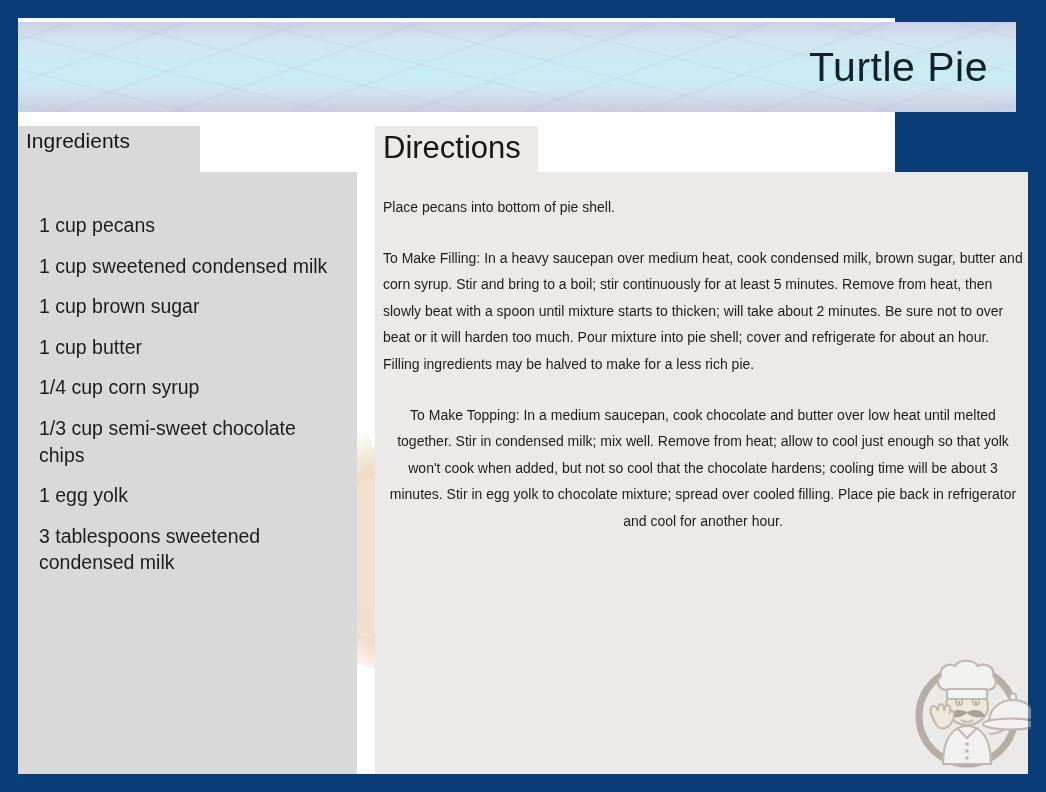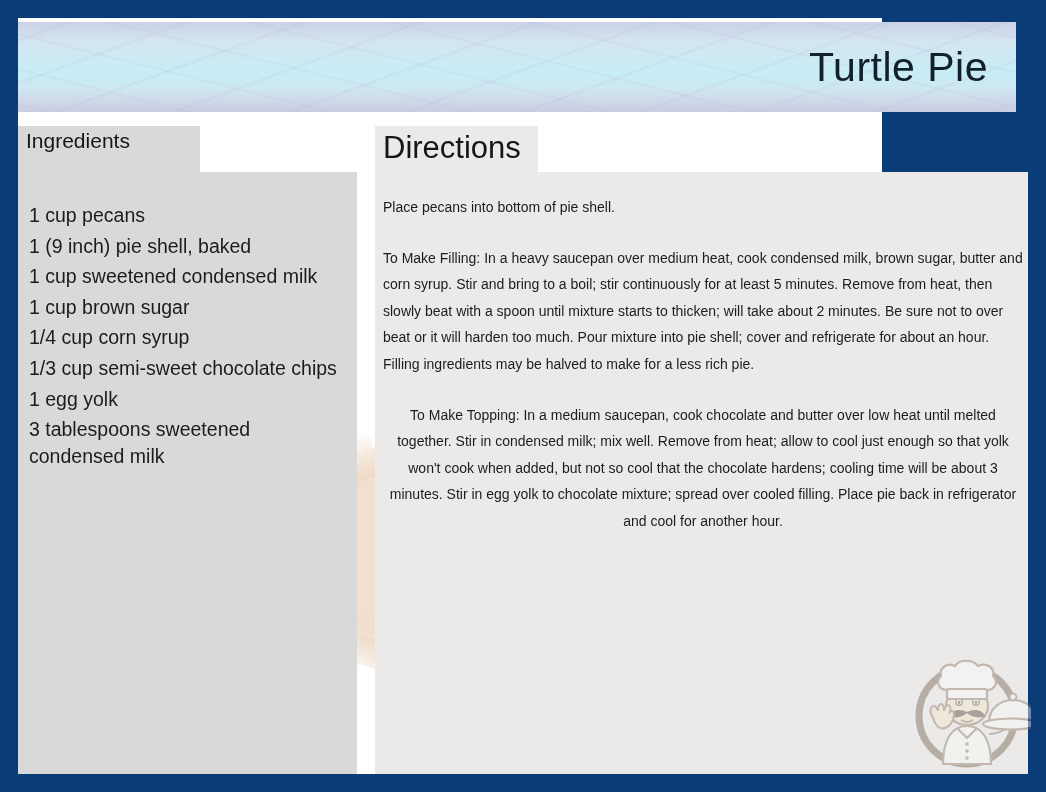--- a/index.html
+++ b/index.html
@@ -21,20 +21,21 @@
     width: 1046px;
     height: 792px;
     background: #0a3d78;
   }
   #card-page {
     position: absolute;
     left: 18px;  top: 18px;
     width: 864px;
     height: 756px;
     background: #ffffff;
+    padding-left: 13px;
   }
 
   
   #header-banner {
     position: absolute;
     left: 0; top: 4px;
     width: 998px;
     height: 90px;
     background:
       repeating-linear-gradient(
@@ -119,21 +120,21 @@
     left: 7px;
     top: 26px;
     width: 326px;
     list-style: none;
     margin: 0;
     padding: 0;
     font-size: 19.5px;
     line-height: 26.6px;
     color: #1c1c1c;
   }
-  #ingredients-list li { margin: 4px; padding: 0; }
+  #ingredients-list li { margin: 14px; padding: 0; }
 
   
   #directions-section {
     position: absolute;
     left: 345px;
     top: 108px;
     width: 653px;
     height: 648px;
     margin-left: 12px;
   }
@@ -254,23 +255,23 @@
         </g>
       </g>
     </svg>
 
     <div id="ingredients-section">
       <div id="ingredients-tab"></div>
       <div id="ingredients-heading">Ingredients</div>
       <div id="ingredients-panel">
         <ul id="ingredients-list">
             <li>1 cup pecans</li>
-            <li>1 (9 inch) pie shell, baked</li>
             <li>1 cup sweetened condensed milk</li>
             <li>1 cup brown sugar</li>
+            <li>1 cup butter</li>
             <li>1/4 cup corn syrup</li>
             <li>1/3 cup semi-sweet chocolate chips</li>
             <li>1 egg yolk</li>
             <li>3 tablespoons sweetened condensed milk</li>
           </ul>
       </div>
     </div>
 
     <div id="directions-section">
       <div id="directions-tab"></div>

